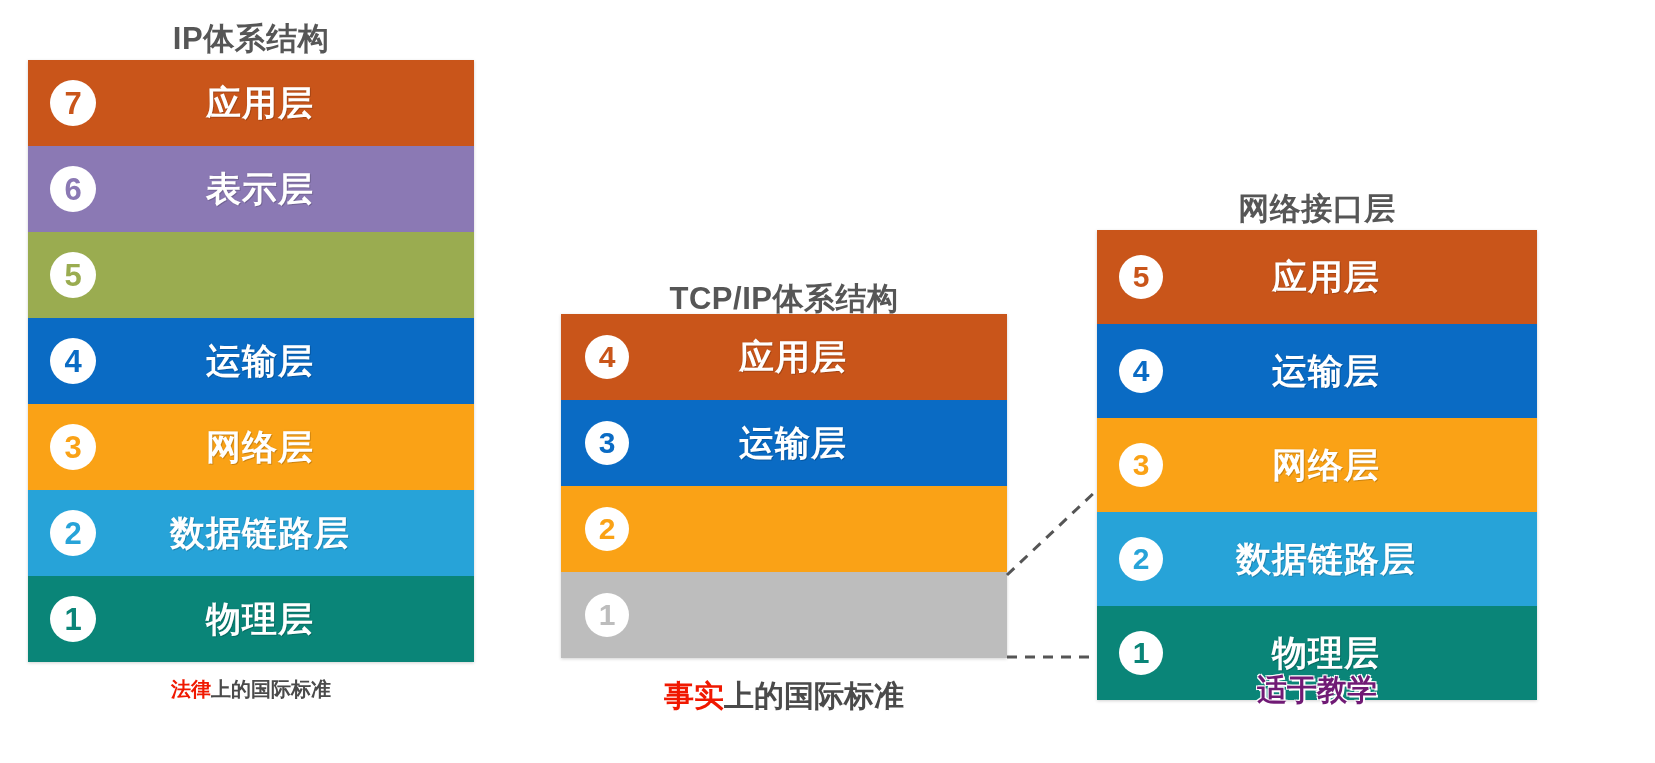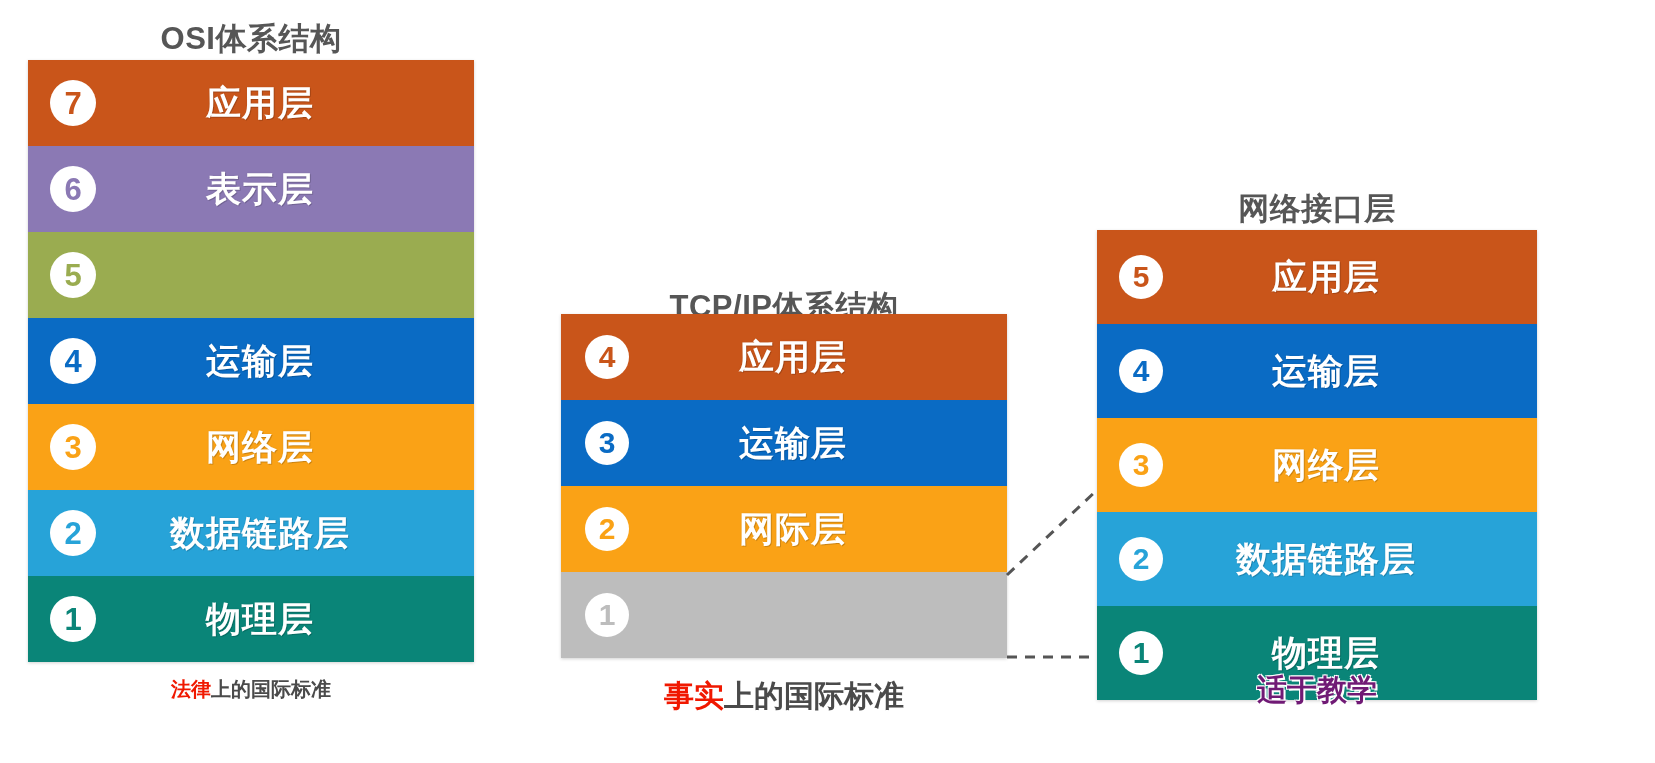--- a/index.html
+++ b/index.html
@@ -117,21 +117,21 @@
     height: 763px;
     pointer-events: none;
   }
 </style>
 </head>
 <body>
 
 <div id="canvas">
 
   <div class="stack" id="stack-osi" style="left:28px; top:18px; width:446px;">
-    <div class="stack-title" style="top:0px;">OSI体系结构</div>
+    <div class="stack-title" style="top:0px;">IP体系结构</div>
     <div class="bands" id="bands-osi" style="top:42px;">
         <div class="band" style="height: 86px; background: rgb(201, 85, 26);">
           <div class="badge" style="width: 46px; height: 46px; left: 22px; top: 20px; font-size: 31px; color: rgb(201, 85, 26);">
             <span>7</span>
           </div>
           <div class="band-label" style="font-size: 35px; padding-left: 18px;">应用层</div>
         </div>
         <div class="band" style="height: 86px; background: rgb(139, 121, 180);">
           <div class="badge" style="width: 46px; height: 46px; left: 22px; top: 20px; font-size: 31px; color: rgb(139, 121, 180);">
             <span>6</span>
@@ -165,39 +165,38 @@
           <div class="badge" style="width: 46px; height: 46px; left: 22px; top: 20px; font-size: 31px; color: rgb(10, 133, 120);">
             <span>1</span>
           </div>
           <div class="band-label" style="font-size: 35px; padding-left: 18px;">物理层</div>
         </div>
       </div>
     <div class="caption" id="caption-osi" style="top:658px; font-size:20px;"><span class="hl">法律</span><span class="rest">上的国际标准</span></div>
   </div>
 
   <div class="stack" id="stack-tcpip" style="left:561px; top:270px; width:446px;">
-    <div class="stack-title" style="top:16px;">TCP/IP体系结构</div>
+    <div class="stack-title" style="top:8px;">TCP/IP体系结构</div>
     <div class="bands" id="bands-tcpip" style="top:44px;">
         <div class="band" style="height: 86px; background: rgb(201, 85, 26);">
           <div class="badge" style="width: 44px; height: 44px; left: 24px; top: 21px; font-size: 30px; color: rgb(201, 85, 26);">
             <span>4</span>
           </div>
           <div class="band-label" style="font-size: 35px; padding-left: 18px;">应用层</div>
         </div>
         <div class="band" style="height: 86px; background: rgb(10, 107, 196);">
           <div class="badge" style="width: 44px; height: 44px; left: 24px; top: 21px; font-size: 30px; color: rgb(10, 107, 196);">
             <span>3</span>
           </div>
           <div class="band-label" style="font-size: 35px; padding-left: 18px;">运输层</div>
         </div>
         <div class="band" style="height: 86px; background: rgb(250, 162, 22);">
           <div class="badge" style="width: 44px; height: 44px; left: 24px; top: 21px; font-size: 30px; color: rgb(250, 162, 22);">
             <span>2</span>
           </div>
-          <div class="band-label" style="font-size: 35px; padding-left: 18px;">网际层</div>
         </div>
         <div class="band muted" style="height: 86px; background: rgb(189, 189, 189);">
           <div class="badge" style="width: 44px; height: 44px; left: 24px; top: 21px; font-size: 30px; color: rgb(189, 189, 189);">
             <span>1</span>
           </div>
         </div>
       </div>
     <div class="caption" id="caption-tcpip" style="top:406px; font-size:30px;"><span class="hl">事实</span><span class="rest">上的国际标准</span></div>
   </div>
 

